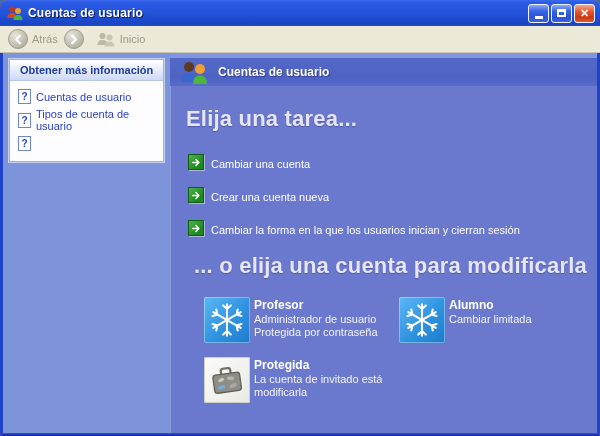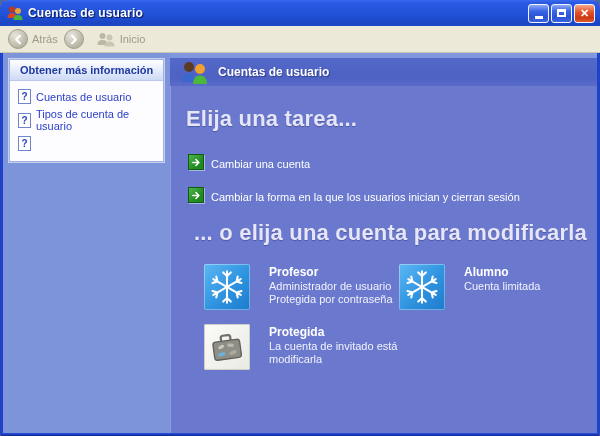--- a/index.html
+++ b/index.html
@@ -140,21 +140,21 @@
   .task-label { font-size:11px; color:#ffffff; }
 
   .heading2 { margin:14px 0 0 8px; }
 
   .accounts {
     display:flex; flex-wrap:wrap;
     margin:18px 0 0 18px;
     width:400px;
   }
   .account-tile {
-    width:195px; display:flex; gap:19px;
+    width:195px; display:flex; gap:4px;
     margin-bottom:14px; cursor:pointer;
   }
   .acct-icon {
     width:46px; height:46px; flex:0 0 auto;
     border-radius:2px;
     display:flex; align-items:center; justify-content:center;
   }
   .acct-icon.snow {
     background:linear-gradient(135deg,#5cb8f4 0%, #2f93e0 55%, #1d7ccc 100%);
     box-shadow:inset 0 0 0 1px rgba(255,255,255,.35);
@@ -262,20 +262,28 @@
                 </svg>
             </span>
             <span class="task-label">Cambiar una cuenta</span>
           </div>
           <div class="task">
             <span class="green-arrow">
               <svg width="11" height="11" viewBox="0 0 12 12">
                   <path d="M2 6 h6 M5.4 2.8 L8.6 6 L5.4 9.2" stroke="#fff" stroke-width="1.7" fill="none" stroke-linecap="round" stroke-linejoin="round"></path>
                 </svg>
             </span>
+            <span class="task-label">Crear una cuenta nueva</span>
+          </div>
+          <div class="task">
+            <span class="green-arrow">
+              <svg width="11" height="11" viewBox="0 0 12 12">
+                  <path d="M2 6 h6 M5.4 2.8 L8.6 6 L5.4 9.2" stroke="#fff" stroke-width="1.7" fill="none" stroke-linecap="round" stroke-linejoin="round"></path>
+                </svg>
+            </span>
             <span class="task-label">Cambiar la forma en la que los usuarios inician y cierran sesión</span>
           </div>
         </div>
 
         <div class="big-heading heading2">... o elija una cuenta para modificarla</div>
 
         <div class="accounts">
 
           <div class="account-tile">
             <div class="acct-icon snow">
@@ -307,21 +315,21 @@
                 <g transform="rotate(60 12 12)">
                     <path d="M12 2 V22 M12 5 L9.6 2.8 M12 5 L14.4 2.8 M12 19 L9.6 21.2 M12 19 L14.4 21.2"></path>
                   </g>
                 <g transform="rotate(120 12 12)">
                     <path d="M12 2 V22 M12 5 L9.6 2.8 M12 5 L14.4 2.8 M12 19 L9.6 21.2 M12 19 L14.4 21.2"></path>
                   </g>
               </svg>
             </div>
             <div class="acct-text">
               <div class="acct-name">Alumno</div>
-              <div class="acct-line">Cuenta limitada</div>
+              <div class="acct-line">Cambiar limitada</div>
             </div>
           </div>
 
           <div class="account-tile">
             <div class="acct-icon case">
               <svg width="38" height="38" viewBox="0 0 24 24">
                 <g transform="rotate(-8 12 13)">
                   <path d="M9 8 v-2 a1.4 1.4 0 0 1 1.4-1.4 h3.2 a1.4 1.4 0 0 1 1.4 1.4 v2" fill="none" stroke="#6f6f68" stroke-width="1.4"></path>
                   <rect x="3.5" y="8" width="17" height="11.5" rx="1.8" fill="#8e8e86" stroke="#5f5f58" stroke-width="0.8"></rect>
                   <ellipse cx="8.5" cy="11.5" rx="2" ry="1.1" fill="#c9c9c0" transform="rotate(-20 8.5 11.5)"></ellipse>

